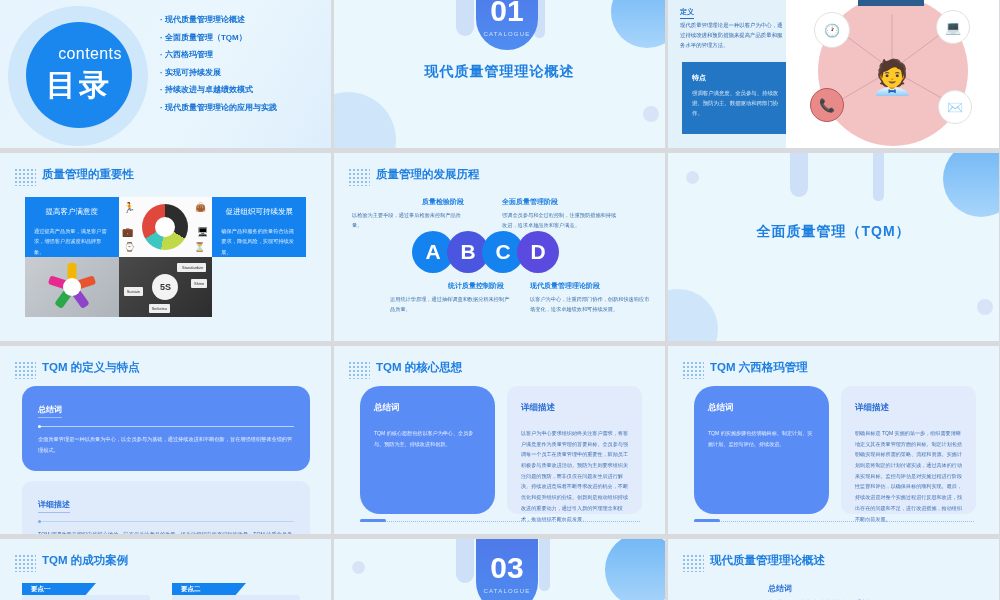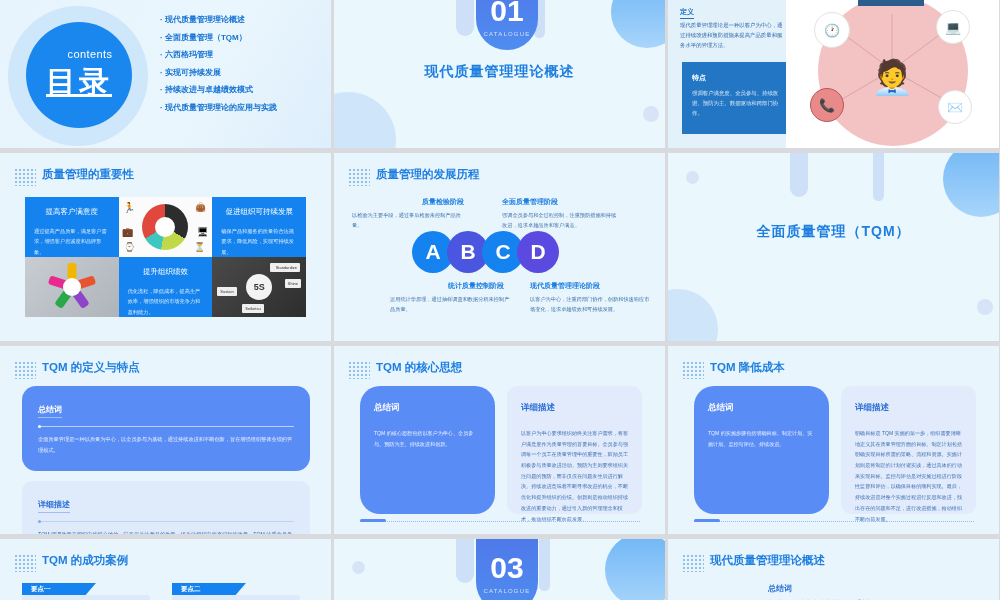--- a/index.html
+++ b/index.html
@@ -46,22 +46,22 @@
     background: #cfe7fa;
   }
   .s1 .disc {
     position: absolute; left: 26px; top: 22px;
     width: 106px; height: 106px; border-radius: 50%;
     background: #1a87ef;
     display: flex; flex-direction: column;
     align-items: center; justify-content: center;
     color: #fff;
   }
-  .s1 .disc .en { font-size: 11px; letter-spacing: .4px; margin-bottom: 2px; margin-left: 22px; }
-  .s1 .disc .cn { font-size: 30px; font-weight: bold; letter-spacing: 3px; text-decoration: underline; }
+  .s1 .disc .en { font-size: 16px; letter-spacing: .4px; margin-bottom: 2px; margin-left: 22px; }
+  .s1 .disc .cn { font-size: 30px; font-weight: bold; letter-spacing: 3px; }
   .s1 .toclist {
     position: absolute; left: 160px; top: 14px;
     display: flex; flex-direction: column; gap: 6.5px;
   }
   .s1 .toclist li {
     list-style: none; font-size: 8px; font-weight: bold;
     color: #1673d4; white-space: nowrap;
   }
   .s1 .toclist li::before { content: "· "; color: #1673d4; }
 
@@ -399,24 +399,20 @@
         <div class="arrowstar">
           <span style="background:#f2b705;transform:translate(-50%,-100%) rotate(0deg);"></span>
           <span style="background:#e8542f;transform:translate(-50%,-100%) rotate(72deg);"></span>
           <span style="background:#8e44c8;transform:translate(-50%,-100%) rotate(144deg);"></span>
           <span style="background:#2aa84a;transform:translate(-50%,-100%) rotate(216deg);"></span>
           <span style="background:#e8298f;transform:translate(-50%,-100%) rotate(288deg);"></span>
         </div>
         <div style="position:absolute;left:50%;top:50%;transform:translate(-50%,-50%);width:18px;height:18px;border-radius:50%;background:#fff;"></div>
       </div>
 
-      <div class="gcell blue">
-        <div class="h">提升组织绩效</div>
-        <div class="b">优化流程，降低成本，提高生产效率，增强组织的市场竞争力和盈利能力。</div>
-      </div>
 
       <div class="gcell ph-5s">
         <div class="fivebubble">5S</div>
         <div class="tag5s" style="left:58px;top:6px;">整理</div>
         <div class="tag5s" style="right:5px;top:22px;">Shine</div>
         <div class="tag5s" style="left:5px;top:30px;">Sustain</div>
         <div class="tag5s" style="left:30px;bottom:4px;">Seiketsu</div>
         <div class="tag5s" style="right:6px;top:6px;">Standardize</div>
       </div>
     </div>
@@ -487,21 +483,21 @@
         <div class="b">以客户为中心要求组织始终关注客户需求，将客户满意度作为质量管理的首要目标。全员参与强调每一个员工在质量管理中的重要性，鼓励员工积极参与质量改进活动。预防为主则要求组织关注问题的预防，而非仅仅在问题发生后进行解决。持续改进意味着不断寻求改进的机会，不断优化和提升组织的业绩。创新则是推动组织持续改进的重要动力，通过引入新的管理理念和技术，推动组织不断向前发展。</div>
       </div>
     </div>
     <div class="progress">
         <i></i>
       </div>
   </div>
 
   <div class="slide cs">
     <div class="dotgrid"></div>
-    <div class="slide-title">TQM 降低成本</div>
+    <div class="slide-title">TQM 六西格玛管理</div>
     <div class="twocol">
       <div class="col-sum">
         <div class="h">总结词</div>
         <div class="b">TQM 的实施步骤包括明确目标、制定计划、实施计划、监控与评估、持续改进。</div>
       </div>
       <div class="col-det">
         <div class="h">详细描述</div>
         <div class="b">明确目标是 TQM 实施的第一步，组织需要清晰地定义其在质量管理方面的目标。制定计划包括明确实现目标所需的策略、流程和资源。实施计划则是将制定的计划付诸实践，通过具体的行动来实现目标。监控与评估是对实施过程进行阶段性监督和评估，以确保目标的顺利实现。最后，持续改进是对整个实施过程进行反思和改进，找出存在的问题和不足，进行改进措施，推动组织不断向前发展。</div>
       </div>
     </div>

